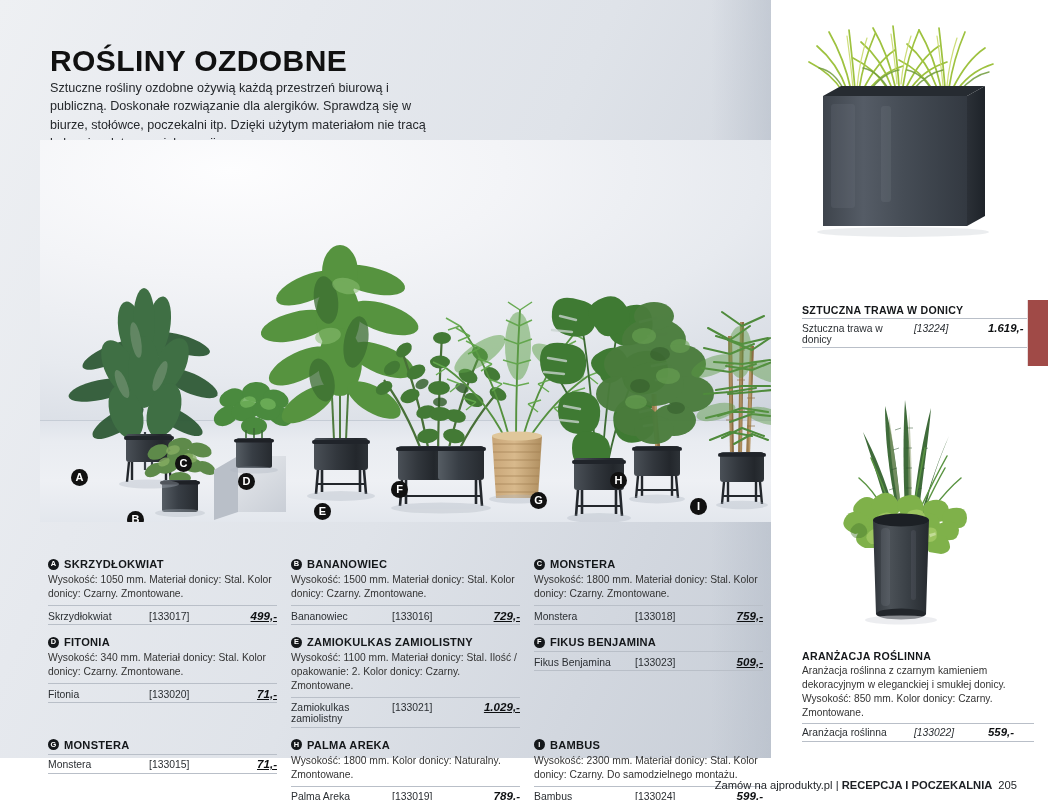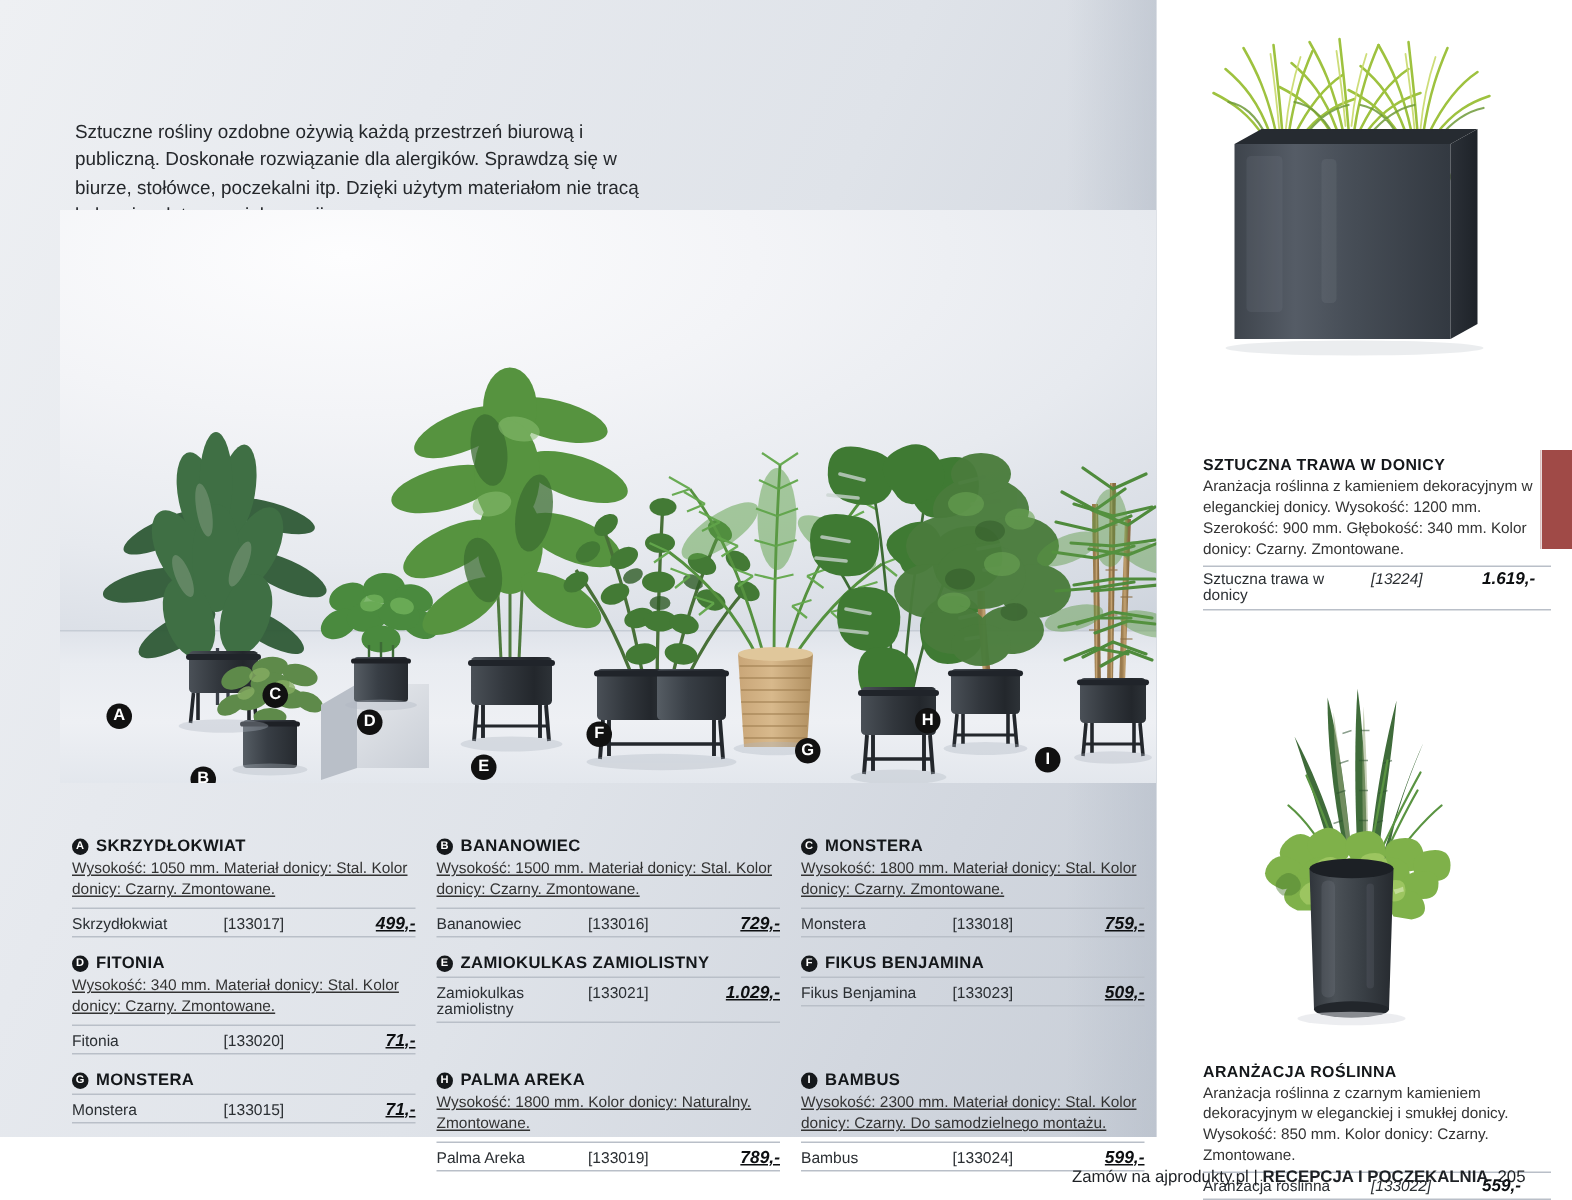--- a/index.html
+++ b/index.html
@@ -71,21 +71,21 @@
     font-size:11.1px;font-weight:bold;color:#14171a;letter-spacing:.25px;
     display:flex;align-items:center;gap:5px;margin-bottom:3px;
   }
   .badge{
     flex:0 0 auto;width:11px;height:11px;border-radius:50%;
     background:#15181b;color:#fff;font-size:7.4px;font-weight:bold;
     display:flex;align-items:center;justify-content:center;line-height:1;
   }
   .prod-desc{
     font-size:10.3px;line-height:1.38;color:#333;
-    min-height:29px;margin-bottom:3px;text-decoration:underline;
+    min-height:29px;margin-bottom:3px;
   }
   .prod-row{
     display:flex;align-items:baseline;
     border-top:1px solid #b9bfc8;border-bottom:1px solid #b9bfc8;
     padding:2.5px 0 2.5px;
   }
   .prod-row .label{flex:1 1 auto;font-size:10.4px;color:#2b2f33;}
   .prod-row .art{
     flex:0 0 auto;width:84px;font-size:10.4px;color:#2b2f33;text-align:left;margin-left:24px;
   }
@@ -130,20 +130,21 @@
   .footer .strong{font-weight:bold;}
   .footer .pagenum{font-weight:normal;margin-left:6px;margin-top:31px;}
 </style>
 </head>
 <body>
 
 <div class="page">
 
   <div class="left-panel"></div>
 
+  <h1 class="page-title">ROŚLINY OZDOBNE</h1>
   <p class="intro">Sztuczne rośliny ozdobne ożywią każdą przestrzeń biurową i publiczną. Doskonałe rozwiązanie dla alergików. Sprawdzą się w biurze, stołówce, poczekalni itp. Dzięki użytym materiałom nie tracą koloru i są łatwe w pielęgnacji.</p>
 
   <div class="hero">
     <div class="hero-bg"></div>
     <div class="hero-floor"></div>
 
     <svg viewBox="0 0 731 382" preserveAspectRatio="none">
       <defs>
         <linearGradient id="potA" x1="0" y1="0" x2="1" y2="0">
           <stop offset="0" stop-color="#4a5057"></stop>
@@ -528,20 +529,21 @@
         <span class="art">[133020]</span>
         <span class="price">71,-</span>
       </div>
     </div>
 
     <div class="prod">
       <div class="prod-name">
         <span class="badge">E</span>
         <span>ZAMIOKULKAS ZAMIOLISTNY</span>
       </div>
+      <div class="prod-desc">Wysokość: 1100 mm. Materiał donicy: Stal. Ilość / opakowanie: 2. Kolor donicy: Czarny. Zmontowane.</div>
       <div class="prod-row">
         <span class="label">Zamiokulkas zamiolistny</span>
         <span class="art">[133021]</span>
         <span class="price">1.029,-</span>
       </div>
     </div>
 
     <div class="prod">
       <div class="prod-name">
         <span class="badge">F</span>
@@ -646,21 +648,20 @@
         <path d="M182 96 L200 86 L200 216 L182 226 Z" fill="url(#troughSide)"></path>
         <path d="M38 96 L56 86 L200 86 L182 96 Z" fill="#262b31"></path>
         <rect x="46" y="104" width="24" height="104" fill="#7d848e" opacity=".17" rx="3"></rect>
         <rect x="96" y="106" width="10" height="96" fill="#9aa1ab" opacity=".12" rx="3"></rect>
         <ellipse cx="118" cy="232" rx="86" ry="5" fill="#d8dbe0" opacity=".5"></ellipse>
       </svg>
     </div>
 
     <div class="side-block" style="margin-top:8px;">
       <div class="side-title">SZTUCZNA TRAWA W DONICY</div>
-      <div class="side-desc">Aranżacja roślinna z kamieniem dekoracyjnym w eleganckiej donicy. Wysokość: 1200 mm. Szerokość: 900 mm. Głębokość: 340 mm. Kolor donicy: Czarny. Zmontowane.</div>
       <div class="side-row">
         <span class="label">Sztuczna trawa w donicy</span>
         <span class="art">[13224]</span>
         <span class="price">1.619,-</span>
       </div>
     </div>
 
     <div class="side-photo" style="height:272px;margin-top:22px;">
       <svg viewBox="0 0 232 272">
         <defs>

